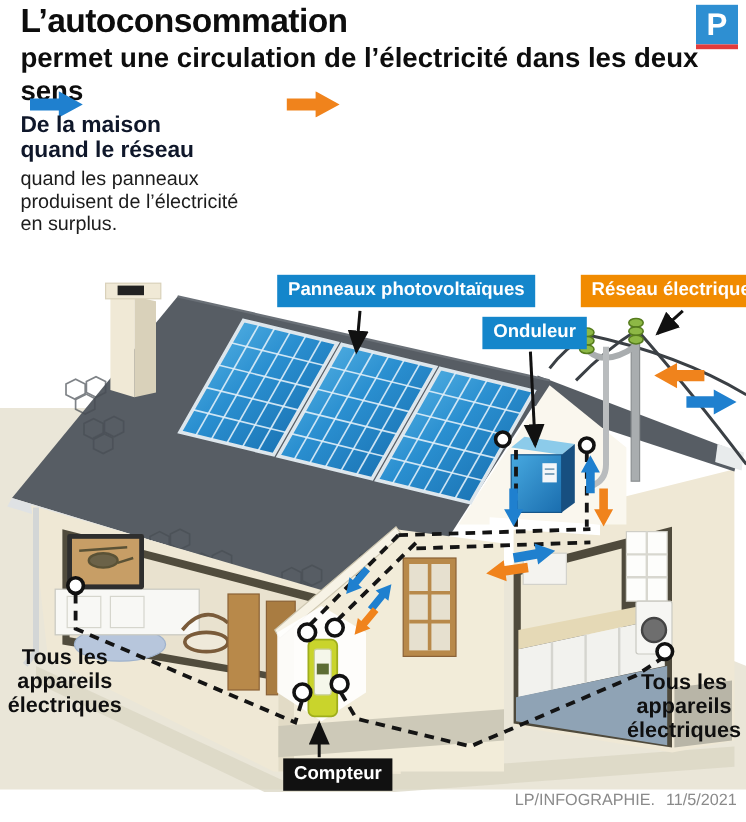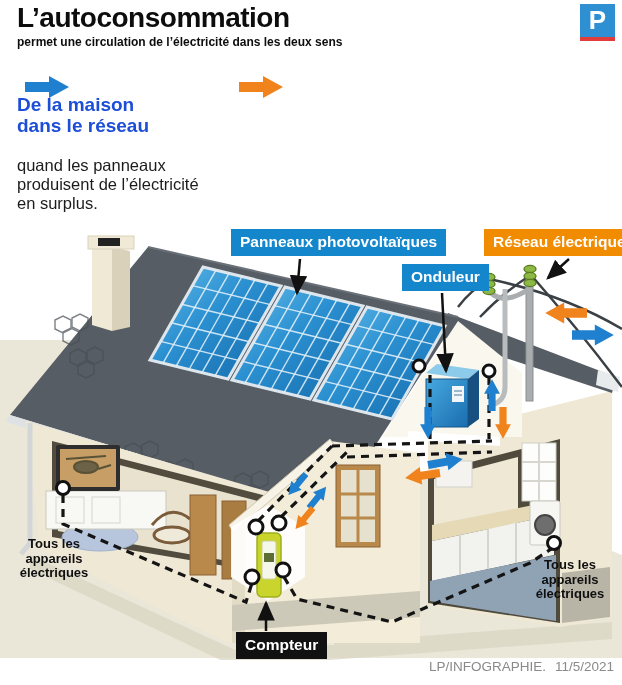--- a/index.html
+++ b/index.html
@@ -1,38 +1,38 @@
 <!DOCTYPE html>
 <html style="--flow-to-grid: #1f80cf; --flow-to-house: #f0831c; --label-blue: #1486cb; --label-orange: #f18b00; --label-black: #111111; --logo-blue: #2e8fd2; --logo-red: #e23b3c;"><head>
 <meta charset="utf-8">
 <style>
   html,body{margin:0;padding:0;}
   #page{position:relative;width:622px;height:685px;background:#ffffff;overflow:hidden;
         font-family:"Liberation Sans",sans-serif;color:#111;}
   
   .hdr{position:absolute;left:17px;top:4px;}
   .hdr h1{margin:0;font-size:28px;line-height:1.0;font-weight:bold;letter-spacing:-0.5px;color:#0d0d0d;}
-  .hdr .sub{margin-top:3px;font-size:12px;font-weight:bold;color:#0d0d0d;}
+  .hdr .sub{margin-top:3px;font-size:23px;font-weight:bold;color:#0d0d0d;}
   .logo{position:absolute;left:580px;top:4px;width:35px;}
   .logo .sq{width:35px;height:33px;background:var(--logo-blue);color:#fff;font-weight:bold;
             font-size:26px;display:flex;align-items:center;justify-content:center;}
   .logo .bar{width:35px;height:4px;background:var(--logo-red);}
   
   .leg-arrow{position:absolute;}
   .leg{position:absolute;width:200px;}
-  .leg .t{font-size:19px;font-weight:bold;line-height:1.1;color:#1d4ed8;}
-  .leg .b{margin-top:19px;font-size:16.5px;line-height:1.17;color:#1c1c1c;}
+  .leg .t{font-size:19px;font-weight:bold;line-height:1.1;color:#0f172a;}
+  .leg .b{margin-top:3px;font-size:16.5px;line-height:1.17;color:#1c1c1c;}
   
   #art{position:absolute;left:0;top:225px;}
   .lbl{position:absolute;color:#fff;font-weight:bold;font-size:15.5px;line-height:1;
        padding:5px 9px 6px;white-space:nowrap;text-align:right;}
   .lbl.blue{background:var(--label-blue);}
   .lbl.orange{background:var(--label-orange);}
   .lbl.black{background:var(--label-black);}
-  .sidetxt{position:absolute;font-size:13px;font-weight:bold;line-height:1.12;text-align:center;color:#0f0f0f;}
+  .sidetxt{position:absolute;font-size:18px;font-weight:bold;line-height:1.12;text-align:center;color:#0f0f0f;}
   .foot{position:absolute;right:8px;top:659px;font-size:13.5px;color:#8a8a8a;}
   .foot span{margin-left:9px;}
 </style>
 </head>
 <body>
 
 <svg width="0" height="0" style="position:absolute" aria-hidden="true">
   <defs>
     <linearGradient id="pg" x1="0" y1="0" x2="1" y2="1">
       <stop offset="0" stop-color="#63bce9"></stop>
@@ -60,21 +60,21 @@
     <div class="sq">P</div>
     <div class="bar"></div>
   </div>
 
   <svg class="leg-arrow" style="left:24px;top:76px" width="46" height="22" viewBox="-1 -11 46 22">
       <use href="#arr" fill="var(--flow-to-grid)"></use>
     </svg>
   <div class="leg" style="left:17px;top:95px">
     <div class="t">
       <div>De la maison</div>
-        <div>dans le réseau</div>
+        <div>quand le réseau</div>
     </div>
     <div class="b" style="width:190px">quand les panneaux produisent de l’électricité en surplus.</div>
   </div>
 
   <svg class="leg-arrow" style="left:238px;top:76px" width="46" height="22" viewBox="-1 -11 46 22">
       <use href="#arr" fill="var(--flow-to-house)"></use>
     </svg>
 
   <svg id="art" width="622" height="435" viewBox="0 0 622 435">
 

